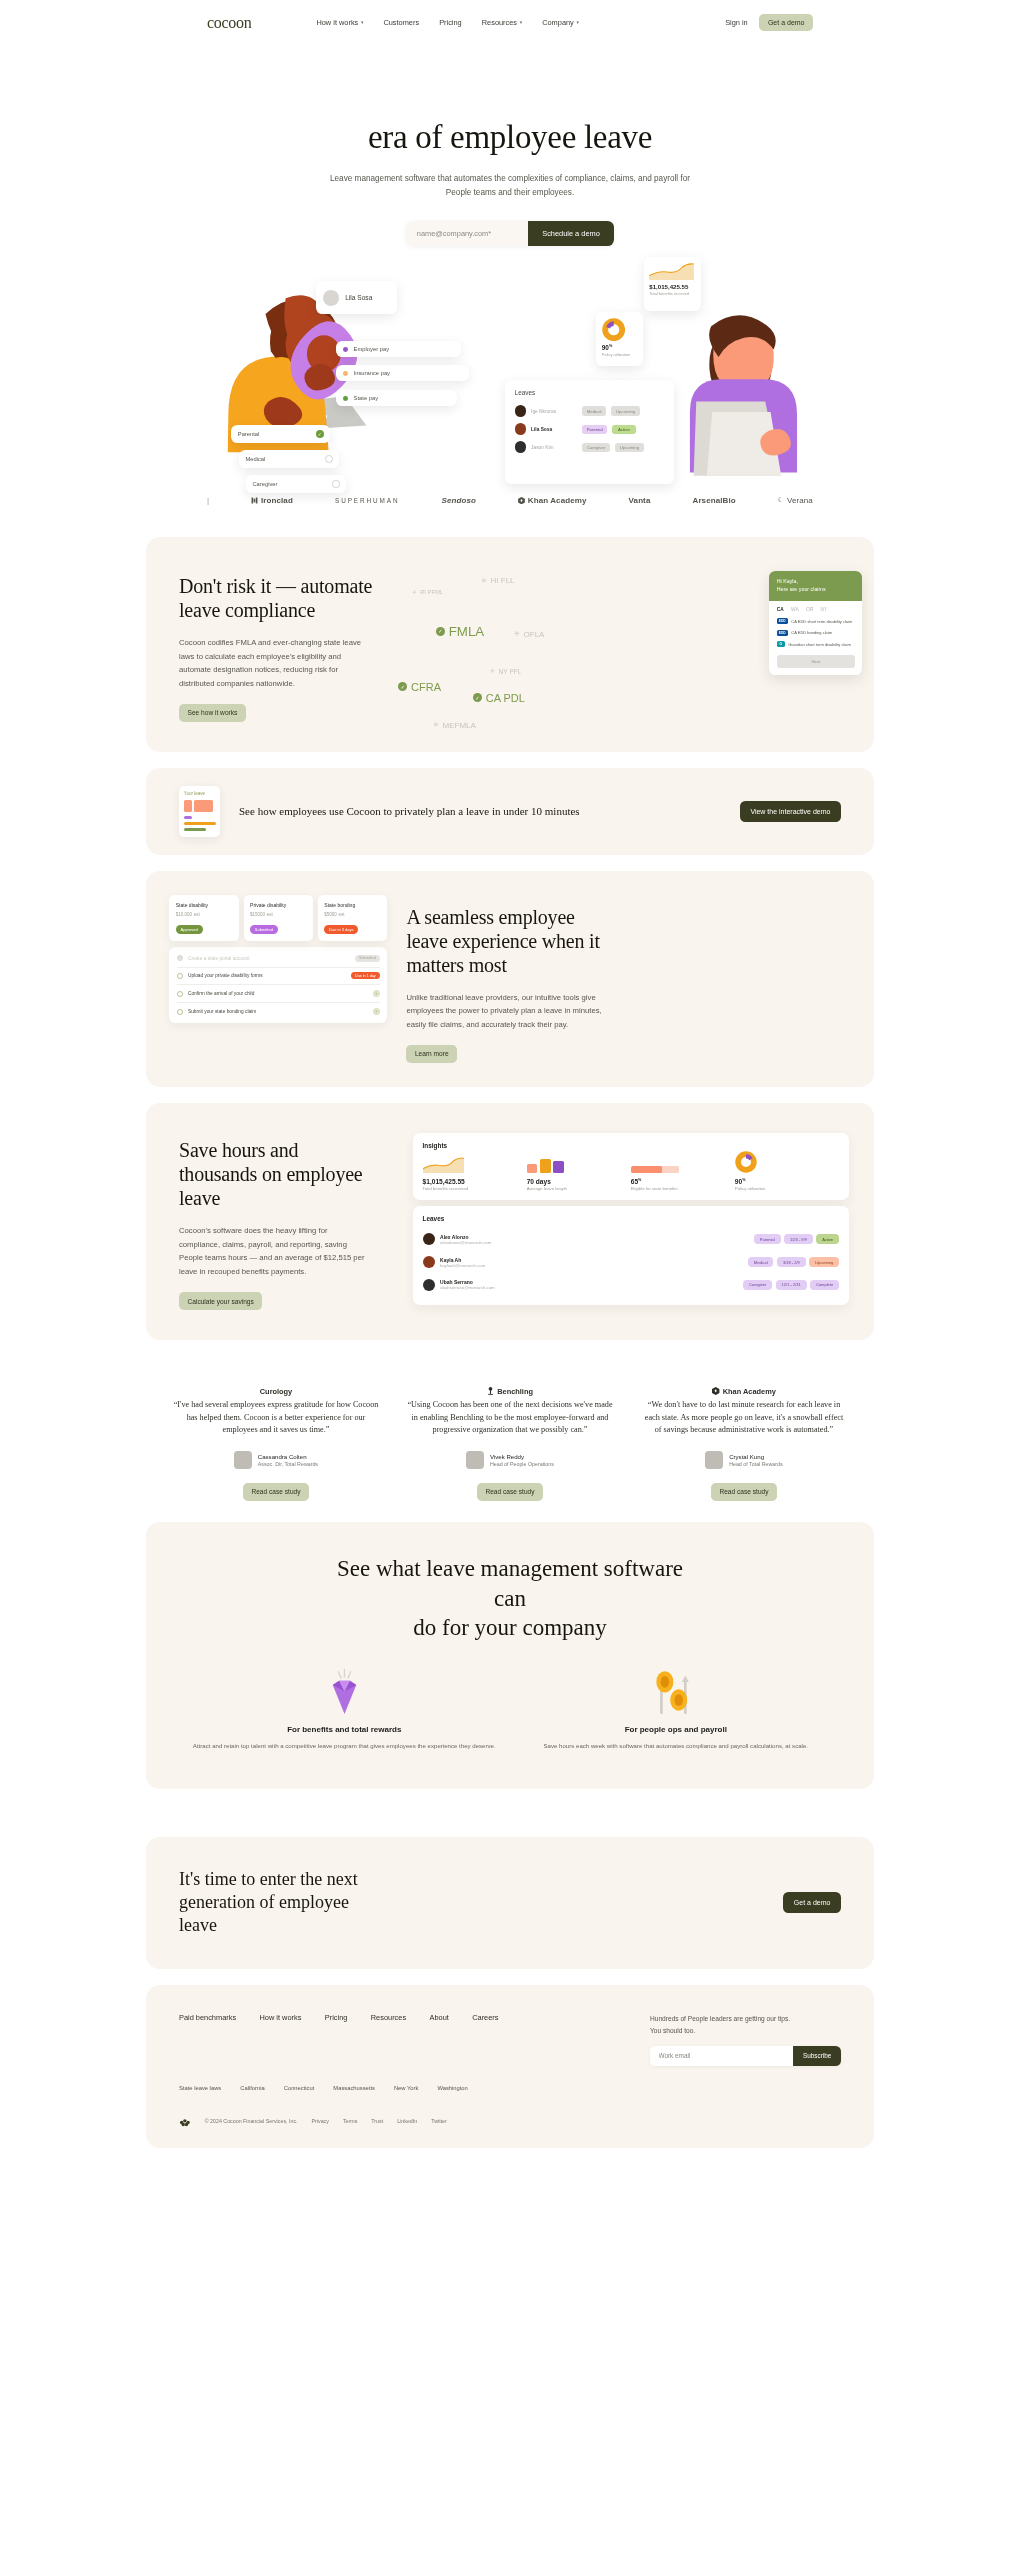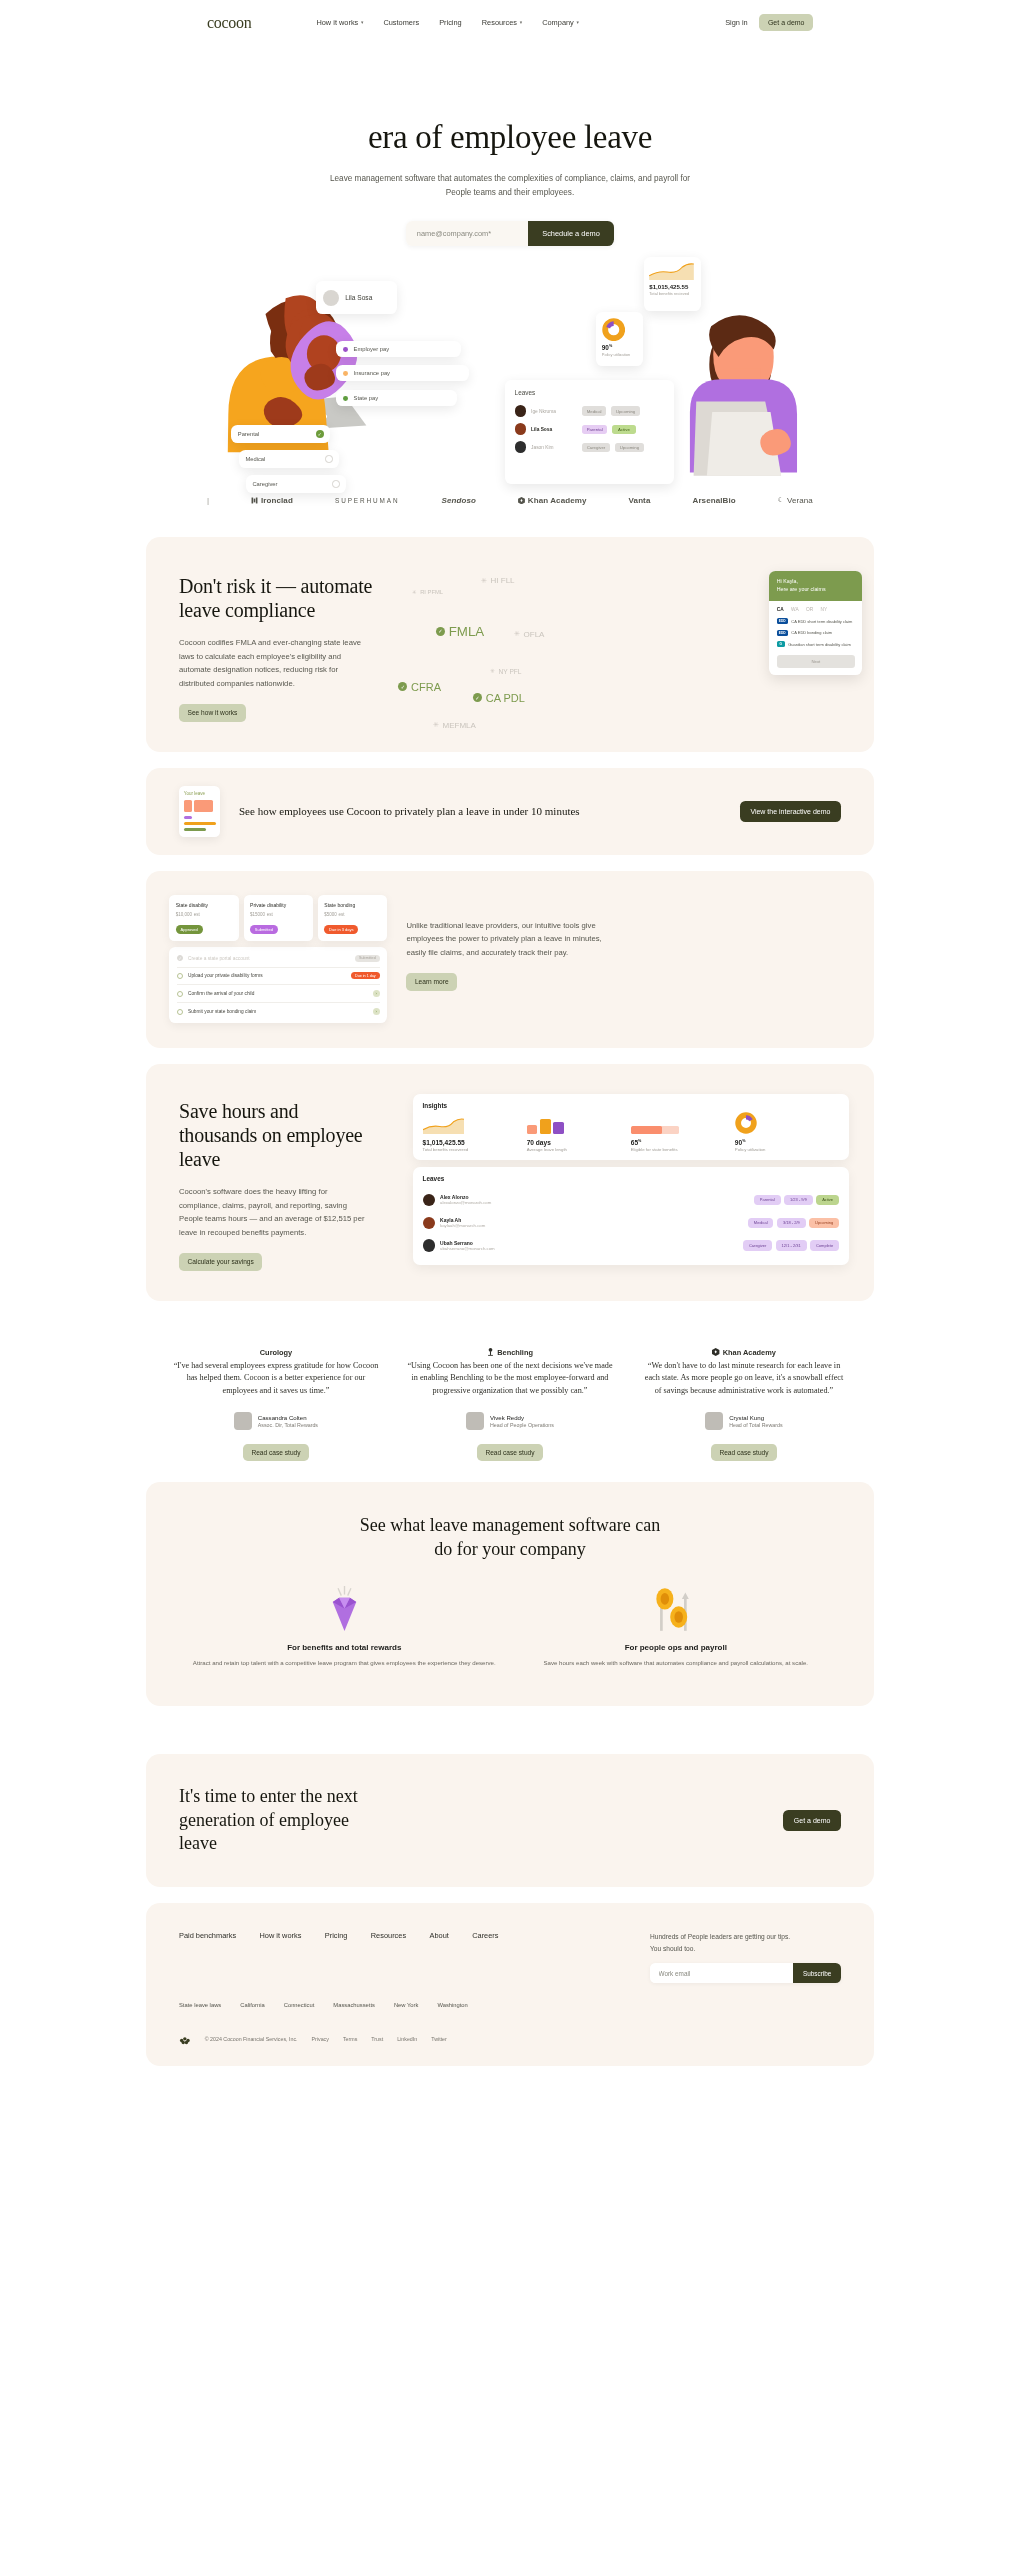--- a/index.html
+++ b/index.html
@@ -194,21 +194,21 @@
   .tbrand { font-size: 7.4px; font-weight: 700; color: #2e2e28; margin-bottom: 3px; display: flex; align-items: center; justify-content: center; gap: 3.2px; }
   .tquote { font-family: "Liberation Serif", serif; font-size: 8.2px; line-height: 1.55; color: #2e2e28; }
   .tperson { display: flex; align-items: center; justify-content: center; gap: 5.8px; margin-top: 14px; }
   .tface { width: 18px; height: 18px; border-radius: 3.7px; background: #bfbcb6; flex: none; }
   .tname { font-size: 6.1px; color: #1d1d1b; font-weight: 400; text-align: left; }
   .trole { font-size: 5.3px; color: #7d7a73; text-align: left; margin-top: 1.1px; }
 
   
   .sec-what { padding: 32px 43px 37px; text-align: center; }
   .sec-what h2 {
-    font-family: "Liberation Serif", serif; font-weight: 400; font-size: 18px;
+    font-family: "Liberation Serif", serif; font-weight: 400; font-size: 23px;
     line-height: 1.3; color: #16160f; max-width: 372px; margin: 0 auto 24.4px;
   }
   .cols3 { display: flex; gap: 21px; }
   .col3 { flex: 1; text-align: center; }
   .col3 .ico { height: 48px; display: flex; align-items: center; justify-content: center; margin-bottom: 9.6px; }
   .col3 h3 { font-size: 8px; font-weight: 700; color: #1d1d1b; margin-bottom: 6.4px; }
   .col3 p { font-size: 6.1px; line-height: 1.8; color: #6a675f; }
 
   
   .sec-cta { display: flex; align-items: center; padding: 31px 33px; }
@@ -548,20 +548,25 @@
               <span class="chev">›</span>
             </div>
             <div class="task">
               <span class="circ"></span>
               <span>Submit your state bonding claim</span>
               <span class="chev">›</span>
             </div>
           </div>
         </div>
         <div class="txt-col">
+          <h2 class="big">
+            <span>A seamless employee</span><br>
+            <span>leave experience when it</span><br>
+            <span>matters most</span>
+          </h2>
           <p class="body" style="margin-top:14px;max-width:213px;">Unlike traditional leave providers, our intuitive tools give employees the power to privately plan a leave in minutes, easily file claims, and accurately track their pay.</p>
           <button class="btn-soft">Learn more</button>
         </div>
       </div>
     </section>
 
     <section class="panel">
       <div class="sec-save">
         <div class="save-left">
           <h2 class="big">

